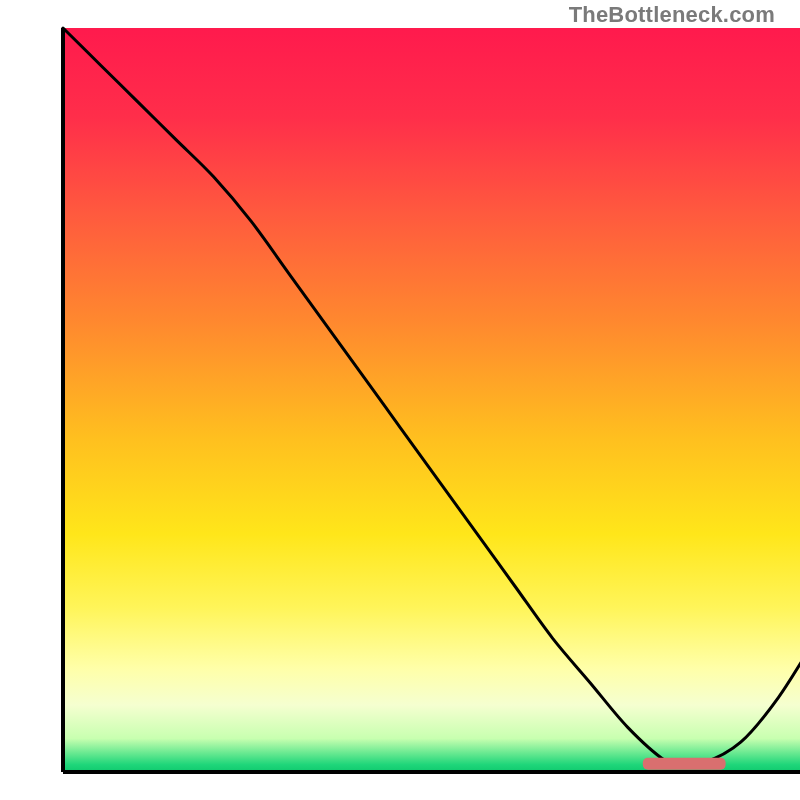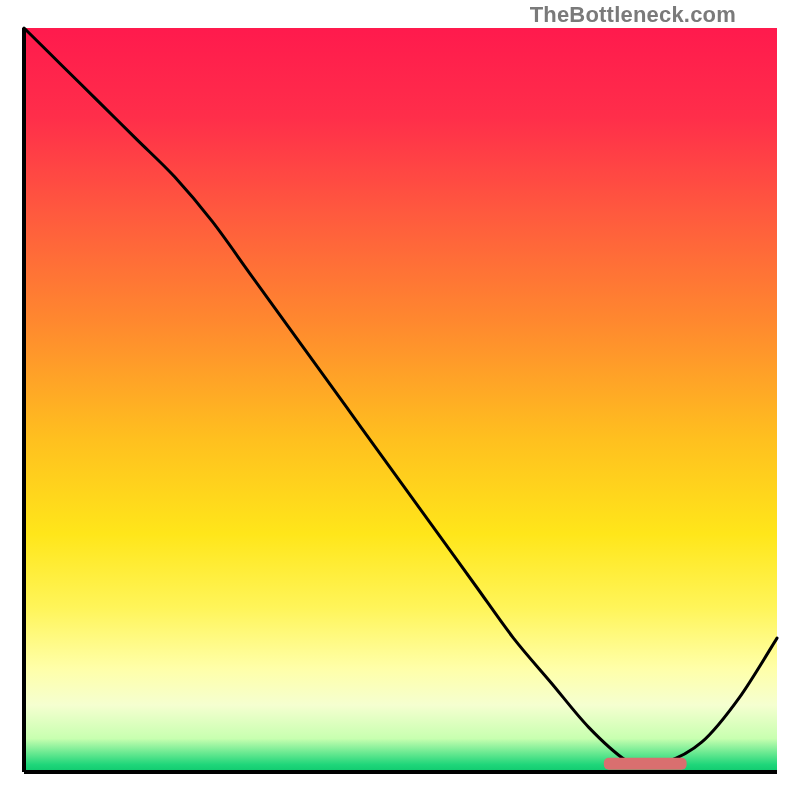--- a/index.html
+++ b/index.html
@@ -8,20 +8,21 @@
     width: 800px;
     height: 800px;
     overflow: hidden;
     background: #ffffff;
     font-family: Arial, Helvetica, sans-serif;
   }
   #container {
     position: relative;
     width: 748px;
     height: 800px;
+    margin-left: 39px;
   }
   #watermark {
     position: absolute;
     top: 2px;
     right: 12px;
     font-size: 22px;
     font-weight: bold;
     color: #7a7a7a;
     letter-spacing: 0.2px;
     z-index: 10;

